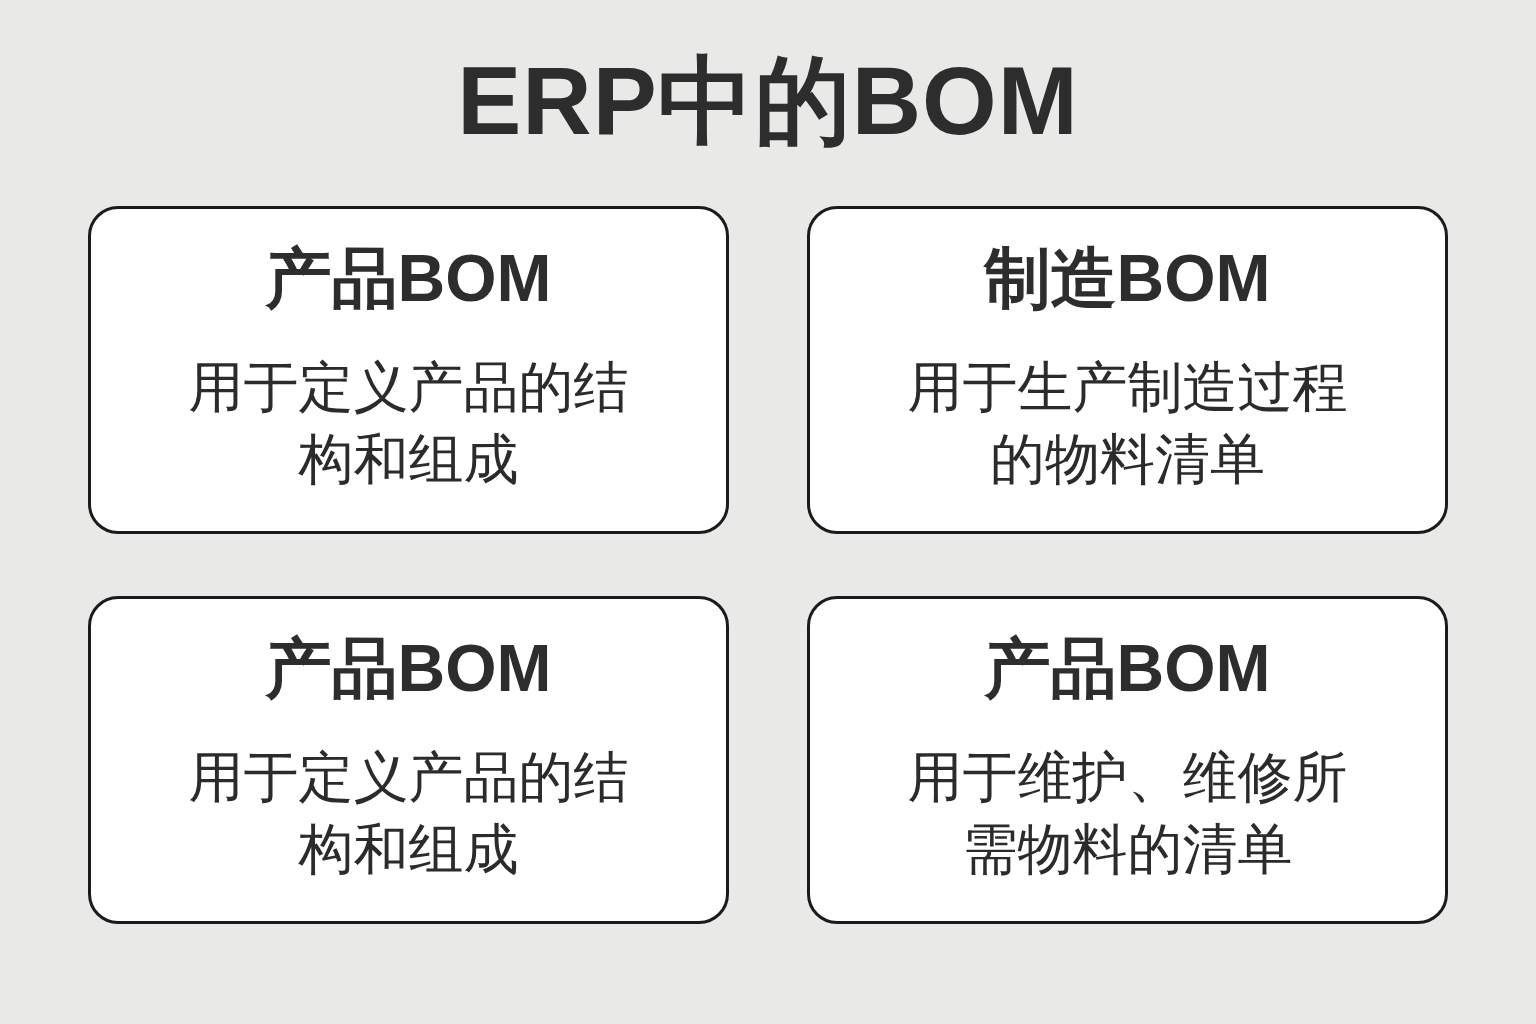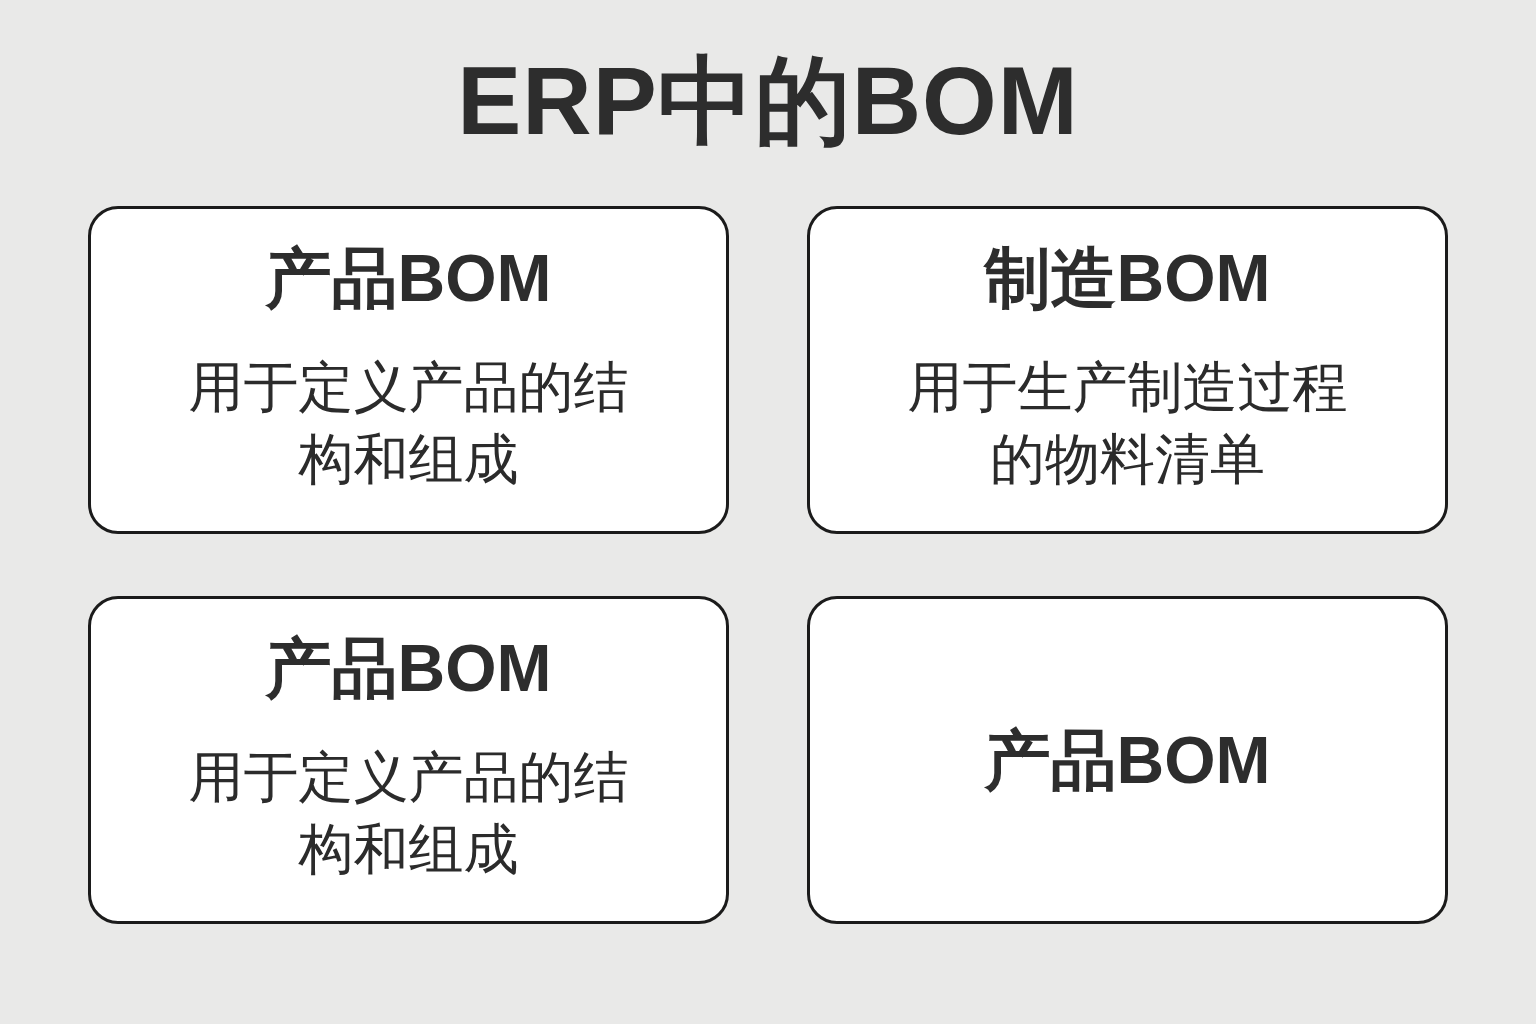--- a/index.html
+++ b/index.html
@@ -83,15 +83,16 @@
     <div class="card-desc">用于生产制造过程的物料清单</div>
   </div>
 
   <div class="card">
     <div class="card-title">产品BOM</div>
     <div class="card-desc">用于定义产品的结构和组成</div>
   </div>
 
   <div class="card">
     <div class="card-title">产品BOM</div>
+    <div class="card-desc">用于维护、维修所需物料的清单</div>
   </div>
 
 </div>
 
 </body></html>

